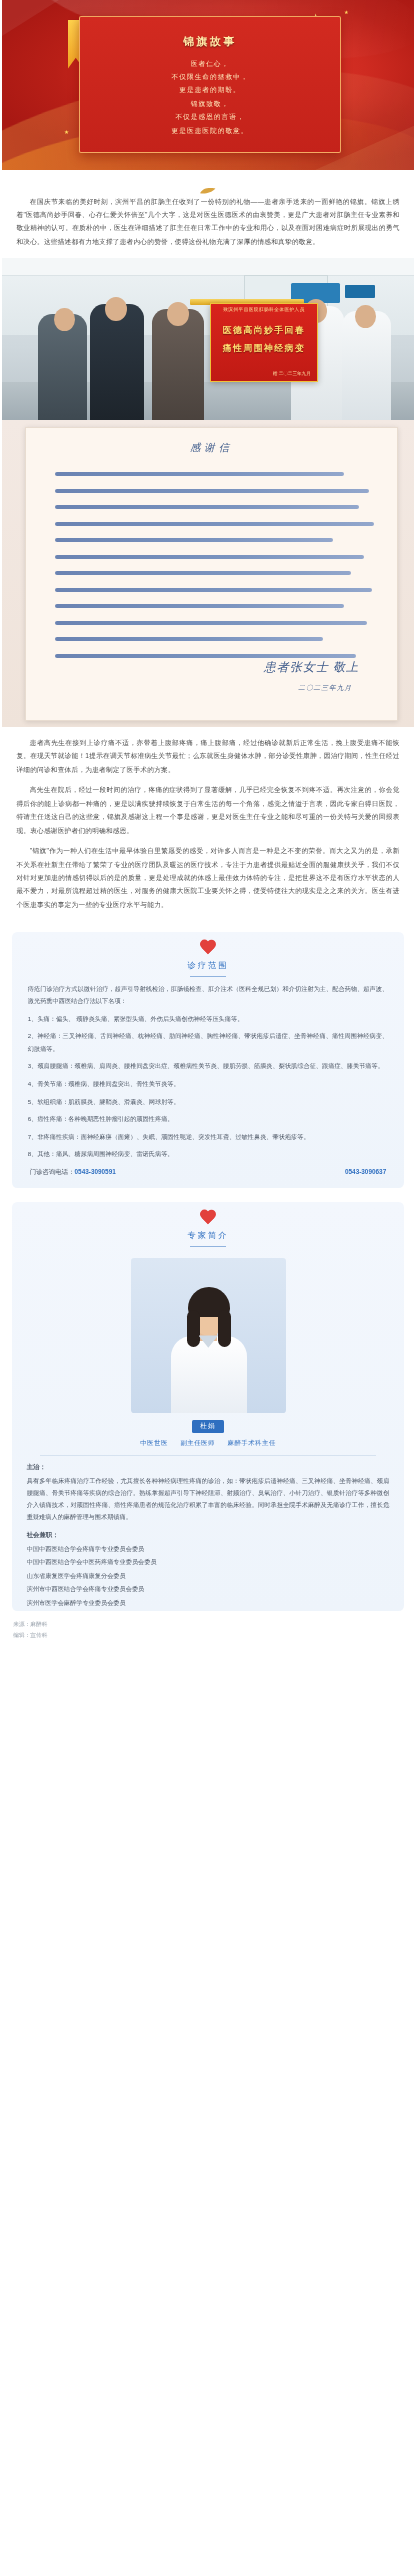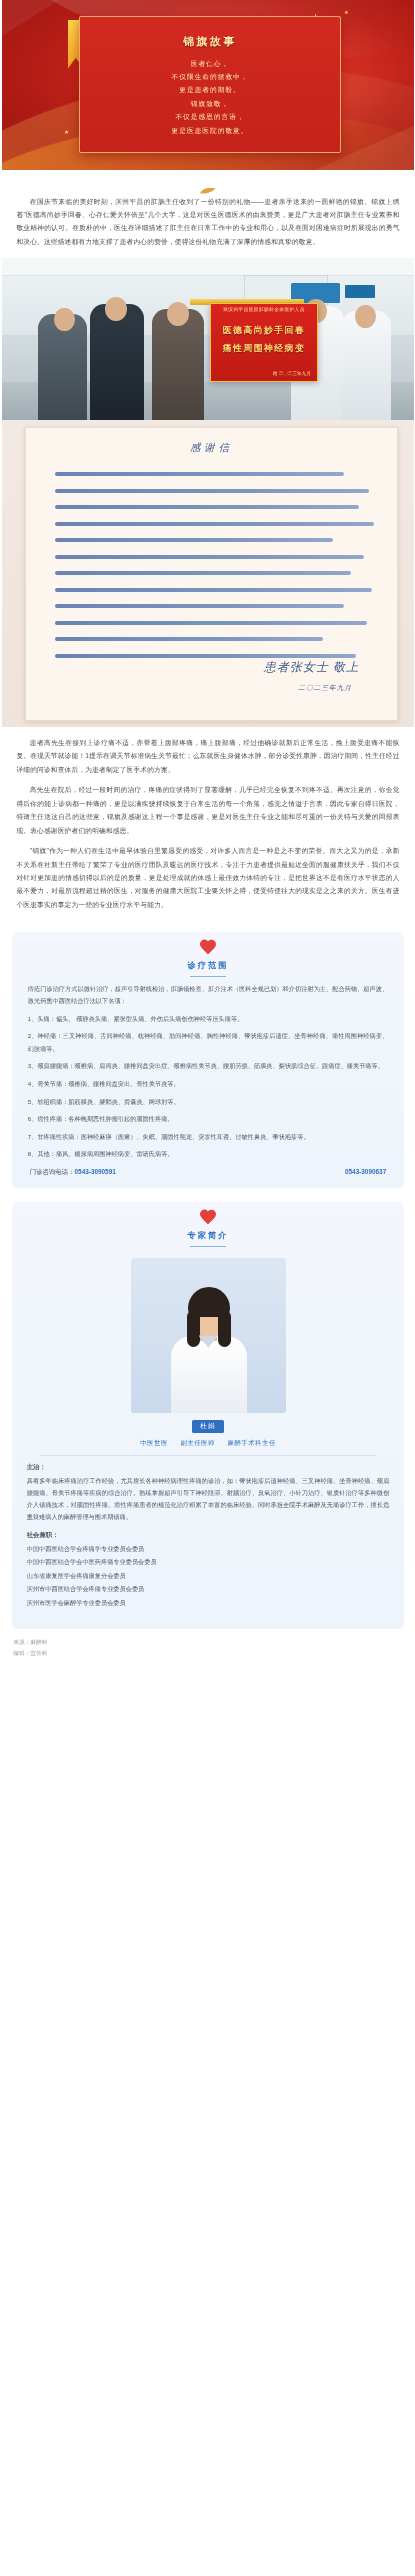--- a/index.html
+++ b/index.html
@@ -171,41 +171,41 @@
   .heart{
     position:relative;display:inline-block;margin-top:8.2px;width:17.5px;height:15.5px;
   }
   .heart:before,.heart:after{
     content:"";position:absolute;top:0;width:8.8px;height:14px;
     background:#e2413c;border-radius:8.8px 8.8px 0 0;
   }
   .heart:before{left:8.8px;transform:rotate(-45deg);transform-origin:0 100%;}
   .heart:after{left:0;transform:rotate(45deg);transform-origin:100% 100%;}
   .card-title{
-    font-size:8.2px;color:#2f6fc0;letter-spacing:2.1px;margin-top:3.1px;font-weight:bold;
+    font-size:8.2px;color:#2f6fc0;letter-spacing:2.1px;margin-top:3.1px;font-weight:normal;
   }
   .card-title-underline{
     width:36px;height:1px;background:#2f6fc0;margin:4.1px auto 0 auto;opacity:.5;
   }
   .card-body{
     padding:2.1px 15.5px 0 15.5px;font-size:6.2px;line-height:12.4px;color:#4b5563;text-align:justify;
   }
   .card-body p{margin:0 0 5.2px 0;}
   .card-body .ind{text-indent:0;}
   .phones{
     margin-top:7.2px;display:flex;justify-content:space-between;
     padding:0 17.5px;font-size:6.4px;color:#2f6fc0;font-weight:bold;
   }
   .phone-label{color:#4b5563;font-weight:normal;}
 
   
   .expert-card{
     margin:13.4px 10.3px 0 10.3px;
     background:linear-gradient(180deg,#f3f7fd 0%,#eef4fb 100%);
-    border-radius:5.2px;padding-bottom:19px;
+    border-radius:5.2px;padding-bottom:1px;
   }
   .expert-photo{
     margin:7.2px auto 0 auto;width:155px;height:155px;
     background:linear-gradient(180deg,#dce7f4 0%,#c9d9ec 100%);
     border-radius:3.1px;position:relative;overflow:hidden;
   }
   .ep-body{position:absolute;left:40px;bottom:0;width:76px;height:77px;background:linear-gradient(180deg,#ffffff,#e9eef4);border-radius:20.6px 20.6px 0 0;}
   .ep-neck{position:absolute;left:69px;bottom:72px;width:17.5px;height:13.4px;background:#e7bb95;}
   .ep-head{position:absolute;left:61px;bottom:77px;width:34px;height:39px;background:#edc6a1;border-radius:50%;}
   .ep-hair{position:absolute;left:57px;bottom:96px;width:42px;height:30px;background:#2a211d;border-radius:21.6px 21.6px 8.2px 8.2px;}

